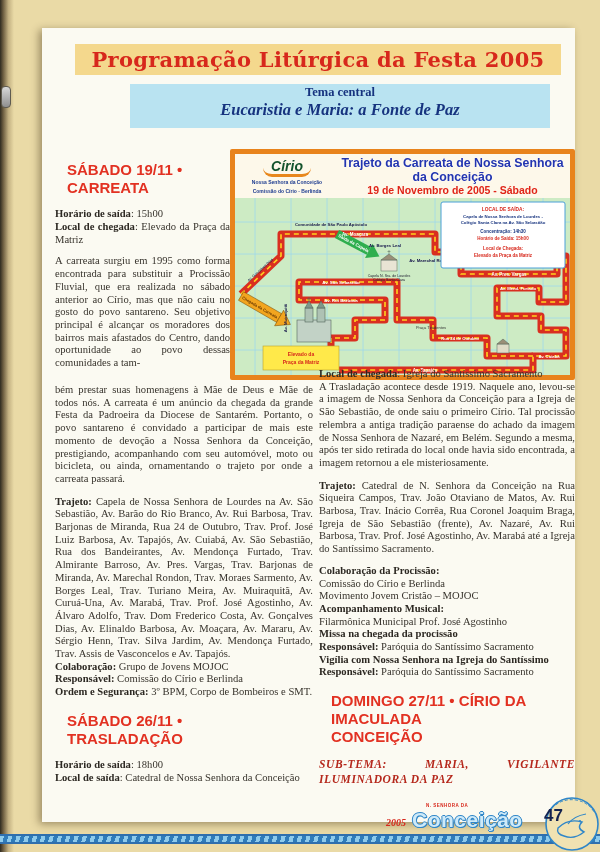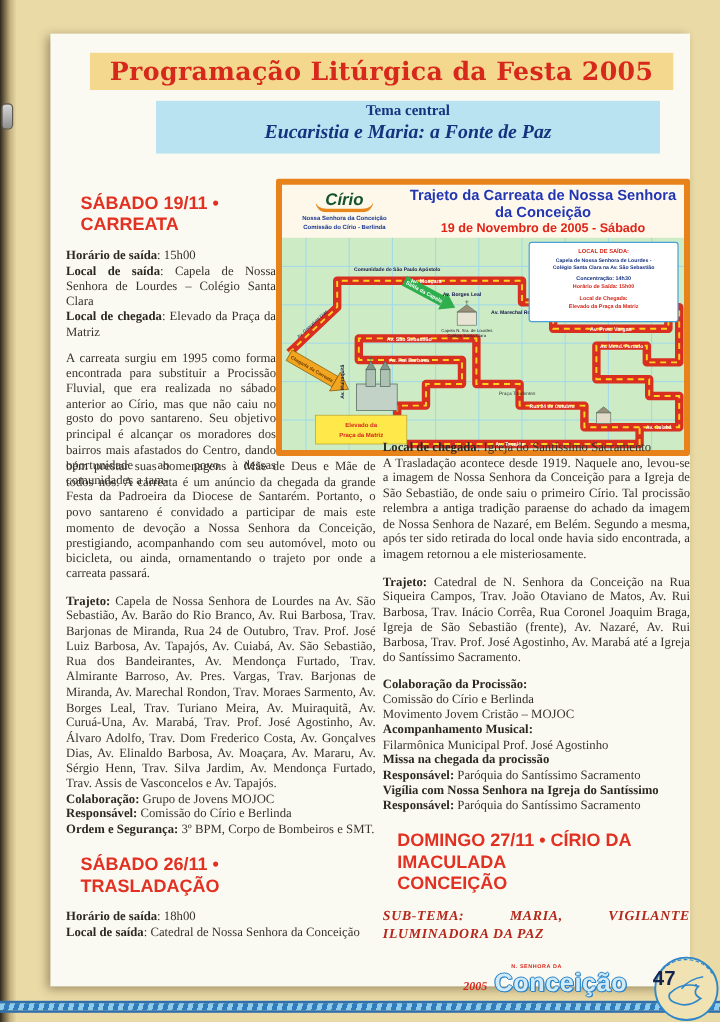--- a/index.html
+++ b/index.html
@@ -78,21 +78,20 @@
   </div>
 
   <div class="theme">
     <div class="t1">Tema central</div>
     <div class="t2">Eucaristia e Maria: a Fonte de Paz</div>
   </div>
 
   <div class="col-left-top">
     <p class="redhead"><span>SÁBADO 19/11 •</span><br><span>CARREATA</span></p>
     <p class="body-p mt3"><b>Horário de saída</b><span>: 15h00</span></p>
-    <p class="body-p"><b>Local de saída</b><span>: Capela de Nossa Senhora de Lourdes – Colégio Santa Clara</span></p>
     <p class="body-p"><b>Local de chegada</b><span>: Elevado da Praça da Matriz</span></p>
     <p class="body-p mt9">A carreata surgiu em 1995 como forma encontrada para substituir a Procissão Fluvial, que era realizada no sábado anterior ao Círio, mas que não caiu no gosto do povo santareno. Seu objetivo principal é alcançar os moradores dos bairros mais afastados do Centro, dando oportunidade ao povo dessas comunidades a tam-</p>
   </div>
 
   <div class="map">
     <div class="map-header">
       <div class="cirio">
         <span class="word">Círio</span>
         <div class="sub">Nossa Senhora da Conceição</div>
         <div class="sub">Comissão do Círio - Berlinda</div>

